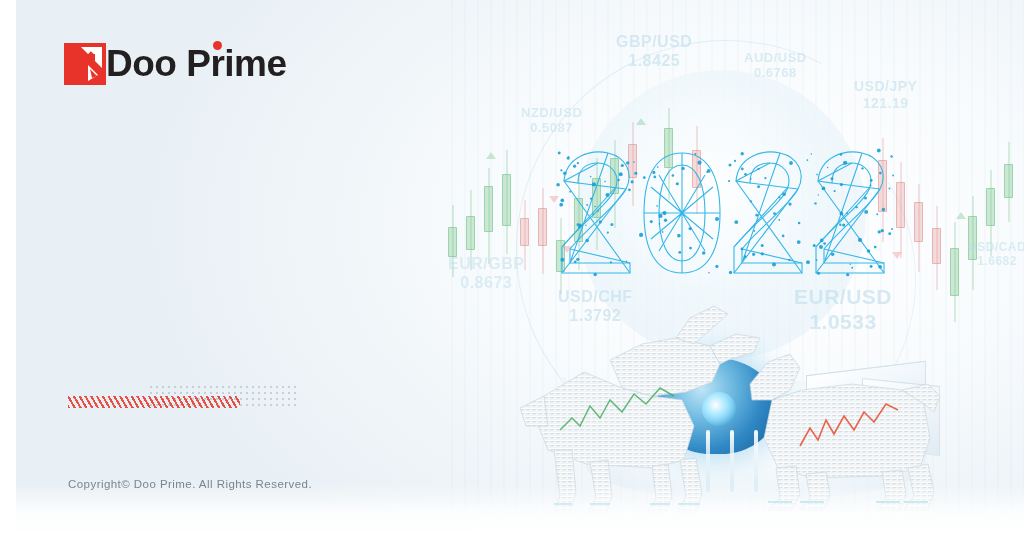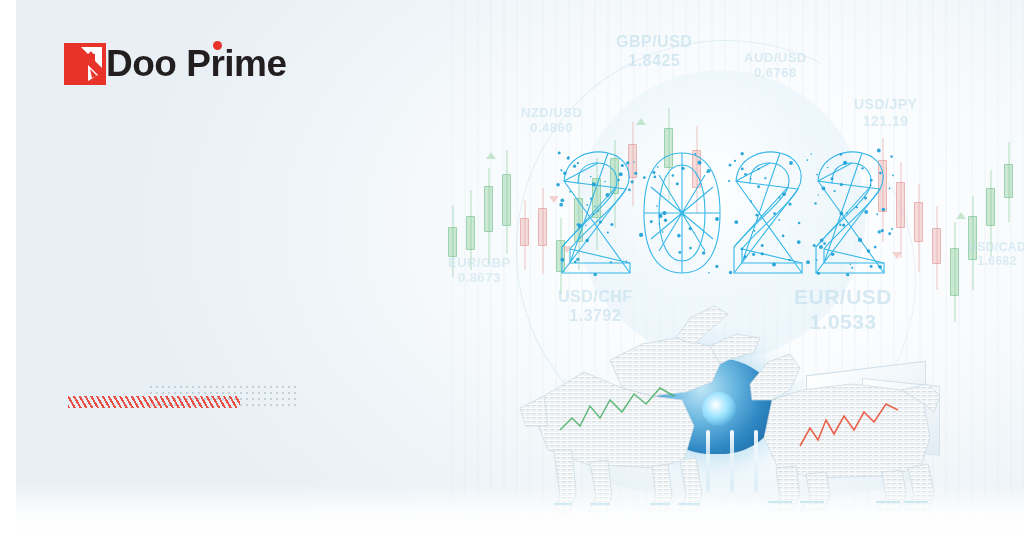--- a/index.html
+++ b/index.html
@@ -260,29 +260,29 @@
 
   <div id="fx-layer">
       <div class="fx" style="left: 600px; top: 33px; font-size: 16px; opacity: 0.57;">
         <span class="pair">GBP/USD</span>
         <span class="px">1.8425</span>
       </div>
       <div class="fx" style="left: 728px; top: 50px; font-size: 13px; opacity: 0.52;">
         <span class="pair">AUD/USD</span>
         <span class="px">0.6768</span>
       </div>
-      <div class="fx" style="left: 838px; top: 96px; font-size: 14px; opacity: 0.53;">
+      <div class="fx" style="left: 838px; top: 78px; font-size: 14px; opacity: 0.53;">
         <span class="pair">USD/JPY</span>
         <span class="px">121.19</span>
       </div>
       <div class="fx" style="left: 505px; top: 105px; font-size: 13px; opacity: 0.52;">
         <span class="pair">NZD/USD</span>
-        <span class="px">0.4860</span>
-      </div>
-      <div class="fx" style="left: 432px; top: 255px; font-size: 13px; opacity: 0.48;">
+        <span class="px">0.5087</span>
+      </div>
+      <div class="fx" style="left: 432px; top: 255px; font-size: 16px; opacity: 0.48;">
         <span class="pair">EUR/GBP</span>
         <span class="px">0.8673</span>
       </div>
       <div class="fx" style="left: 542px; top: 288px; font-size: 16px; opacity: 0.57;">
         <span class="pair">USD/CHF</span>
         <span class="px">1.3792</span>
       </div>
       <div class="fx" style="left: 778px; top: 285px; font-size: 21px; opacity: 0.58;">
         <span class="pair">EUR/USD</span>
         <span class="px">1.0533</span>
@@ -542,14 +542,15 @@
     </span>
     <span class="logo-text">Doo Prime<span class="dot" style="background: rgb(232, 51, 42);"></span></span>
   </div>
 
 
   <div class="deco">
     <span class="deco-dots"></span>
     <span class="deco-bar"></span>
   </div>
 
+  <div class="copyright">Copyright© Doo Prime. All Rights Reserved.</div>
 
 </div>
 
 </body></html>

